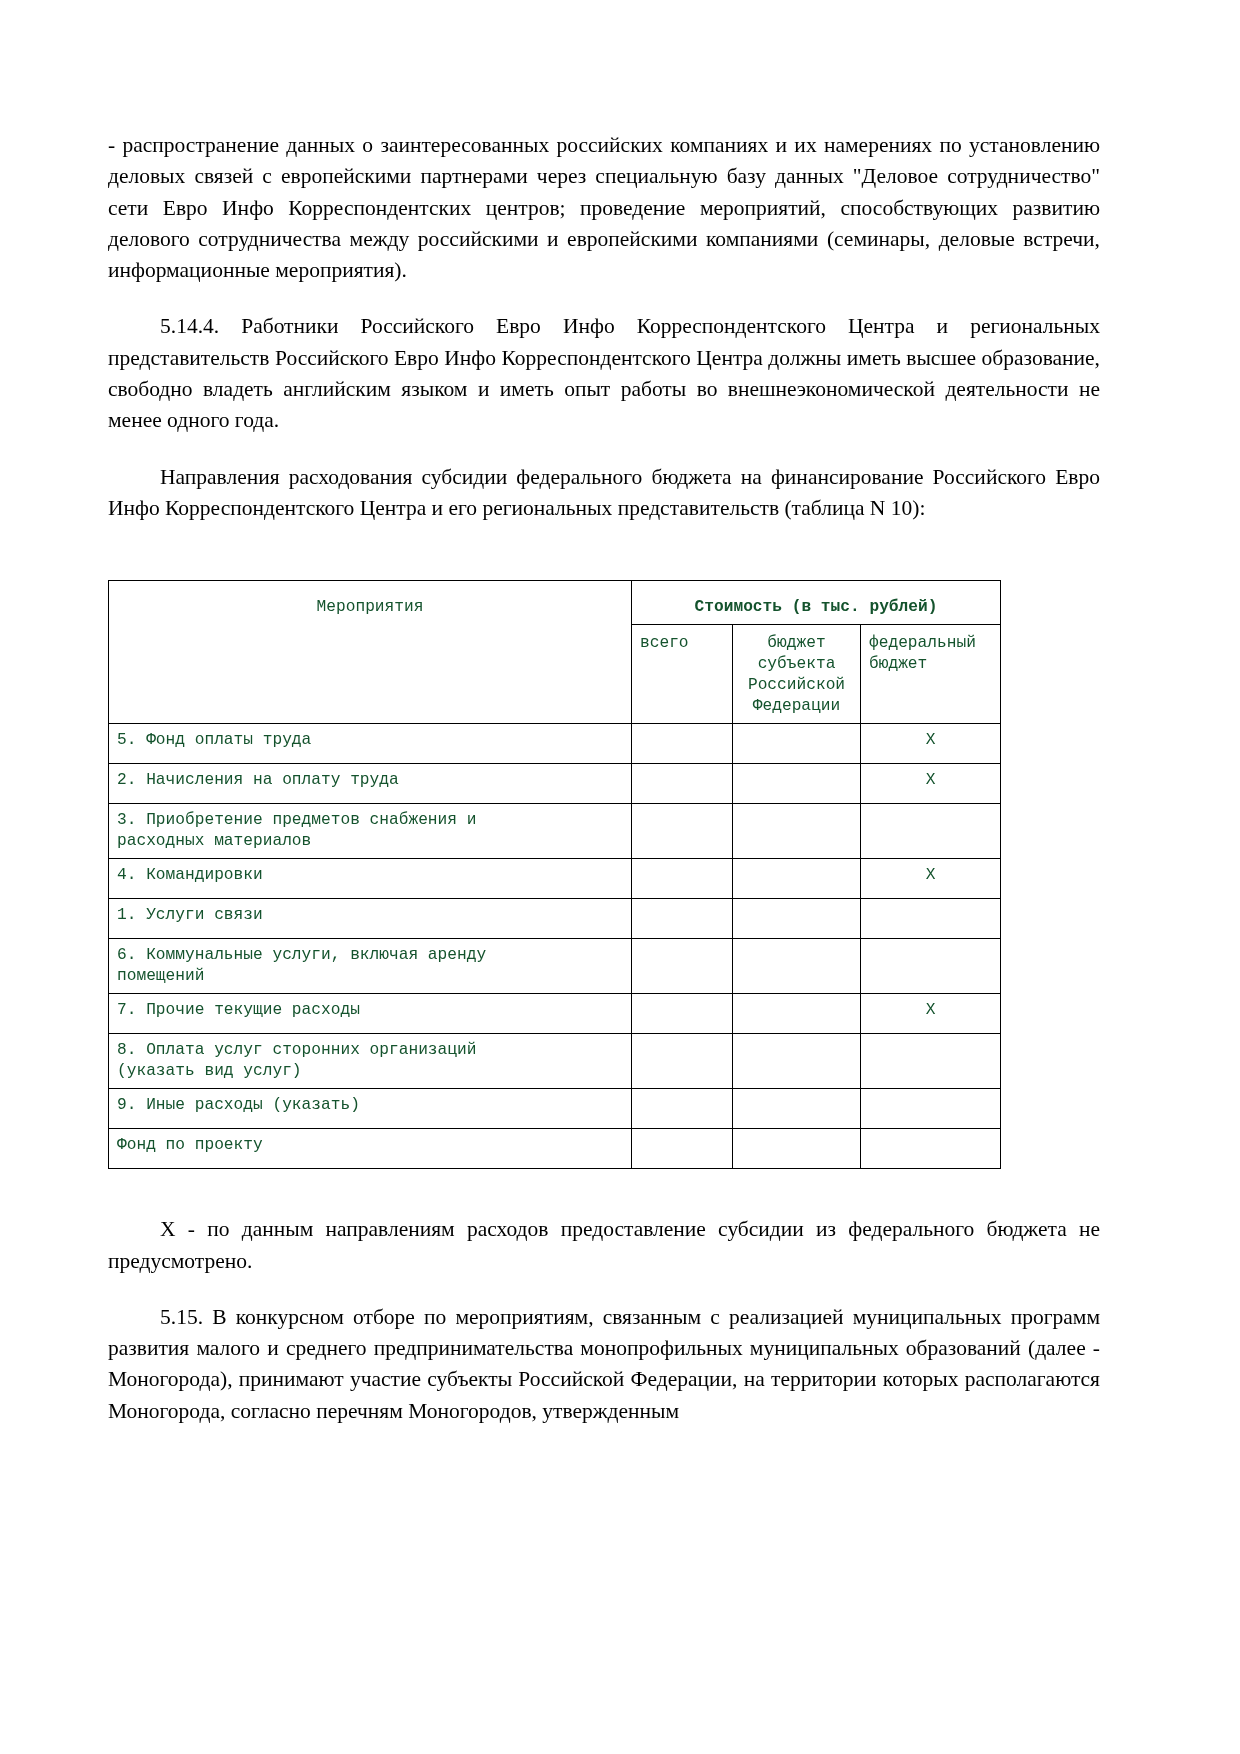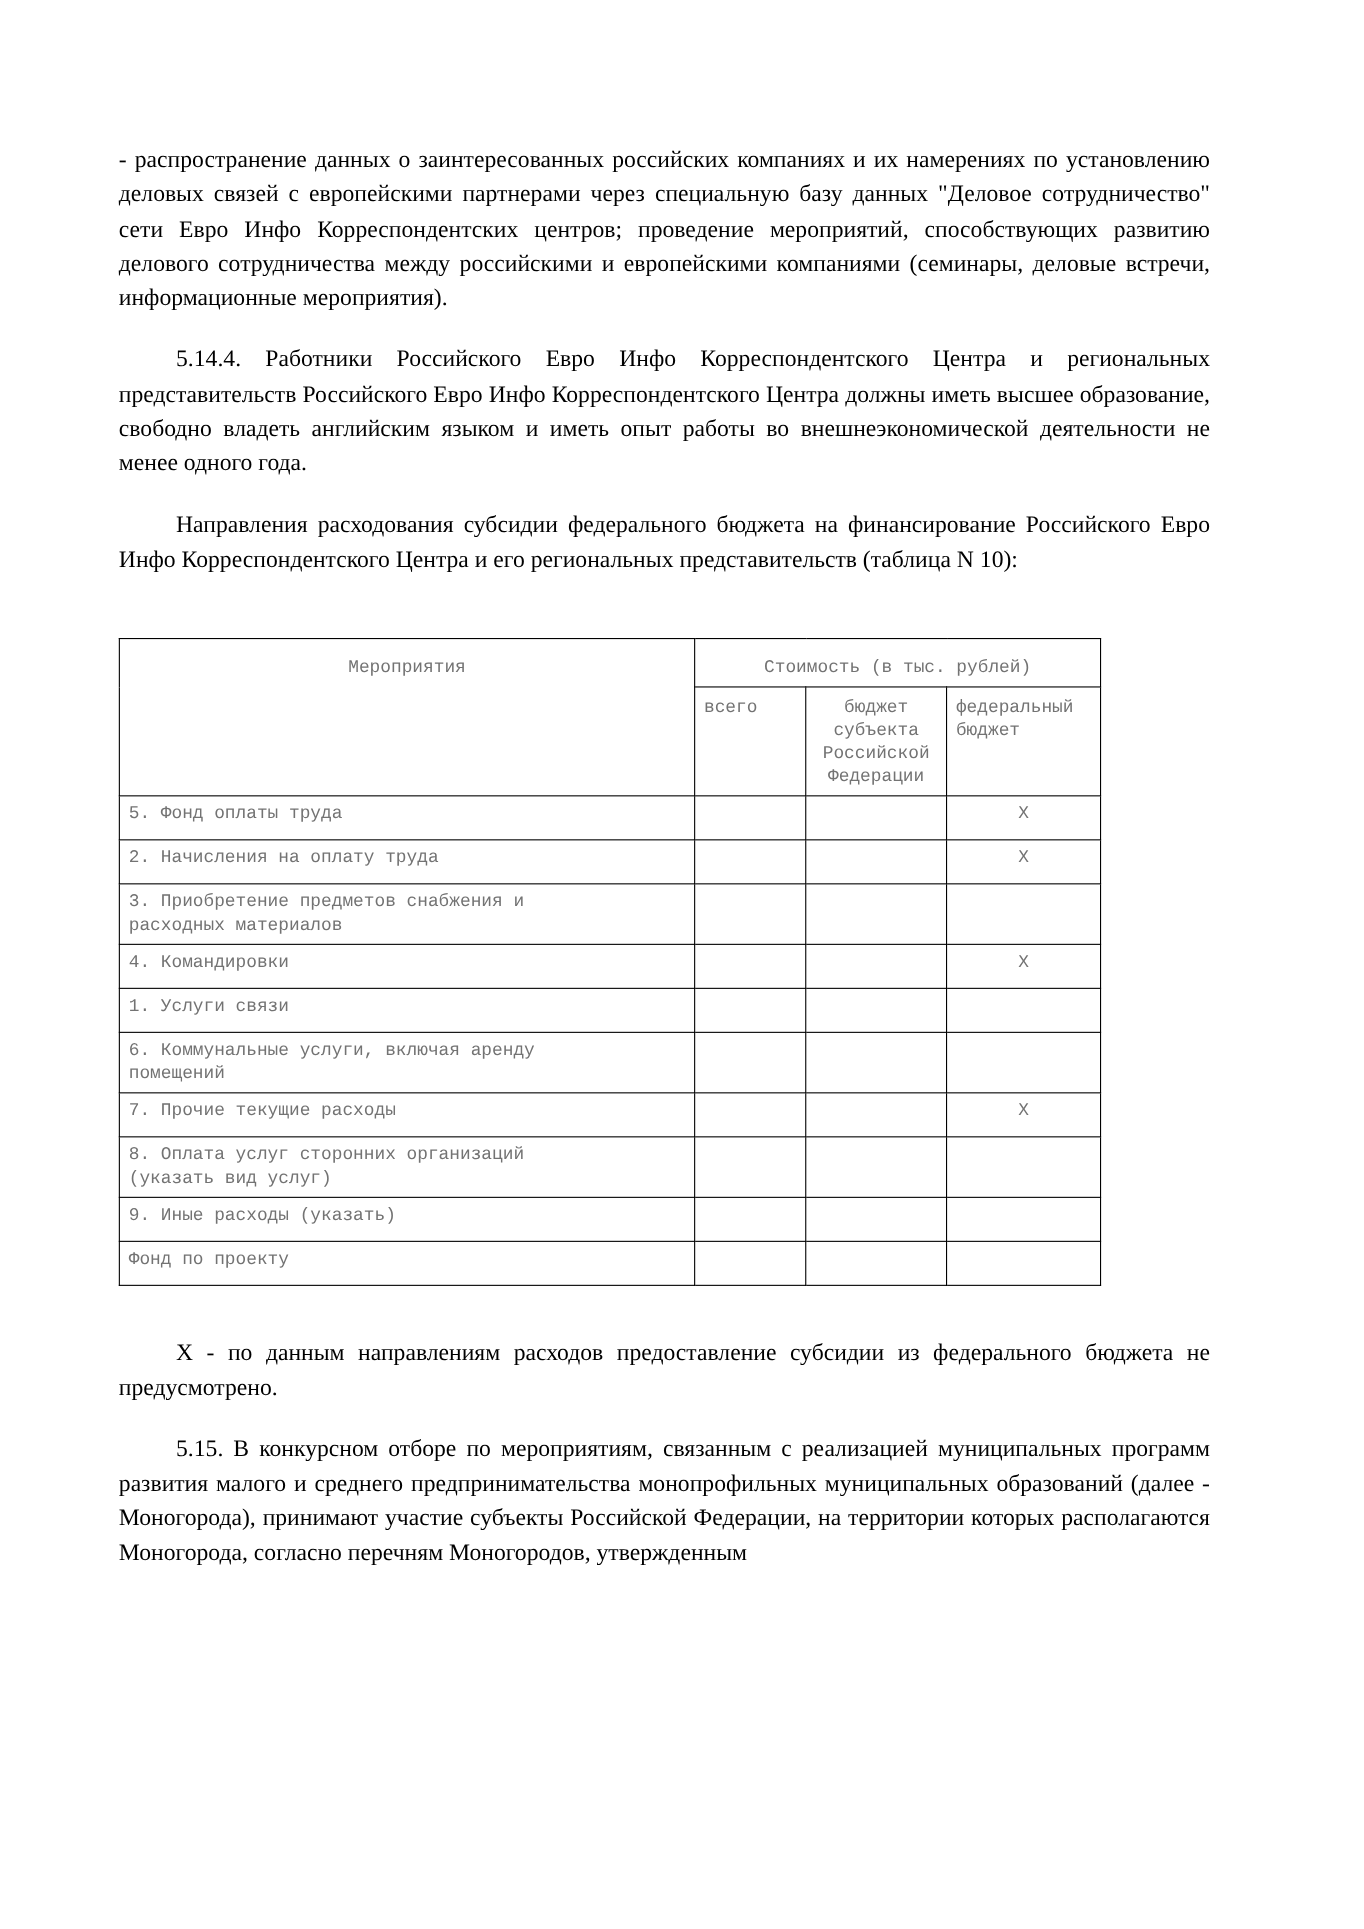--- a/index.html
+++ b/index.html
@@ -63,30 +63,31 @@
     font-size: 16.2px;
     line-height: 21px;
     table-layout: fixed;
   }
   .budget-table td,
   .budget-table th {
     border: 1.6px solid #000000;
     padding: 6px 8px 6px 8px;
     vertical-align: top;
     font-weight: normal;
-    color: #737373;
+    color: #14532d;
   }
   .budget-table th.hdr-measures {
     text-align: center;
     vertical-align: top;
     padding-top: 16px;
   }
   .budget-table th.hdr-cost {
     text-align: center;
     padding-top: 16px;
+    font-weight: bold;
   }
   .budget-table th.sub {
     text-align: left;
     padding-top: 8px;
     margin-top: 21px;
   }
   .budget-table th.sub-center {
     text-align: center;
     padding-top: 8px;
   }

